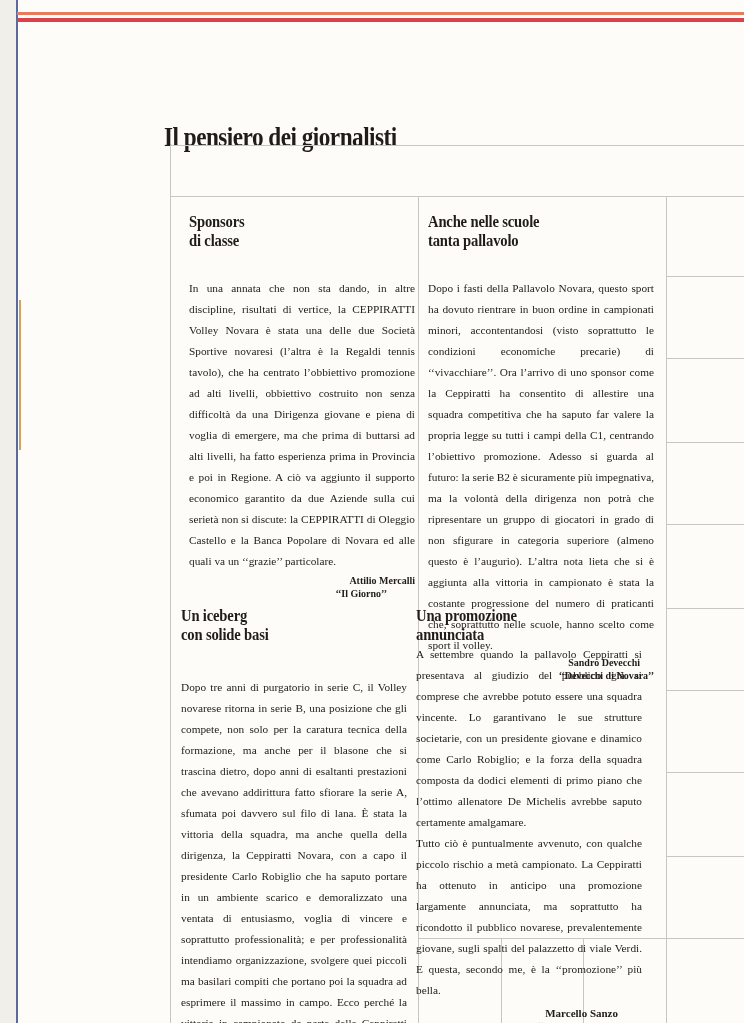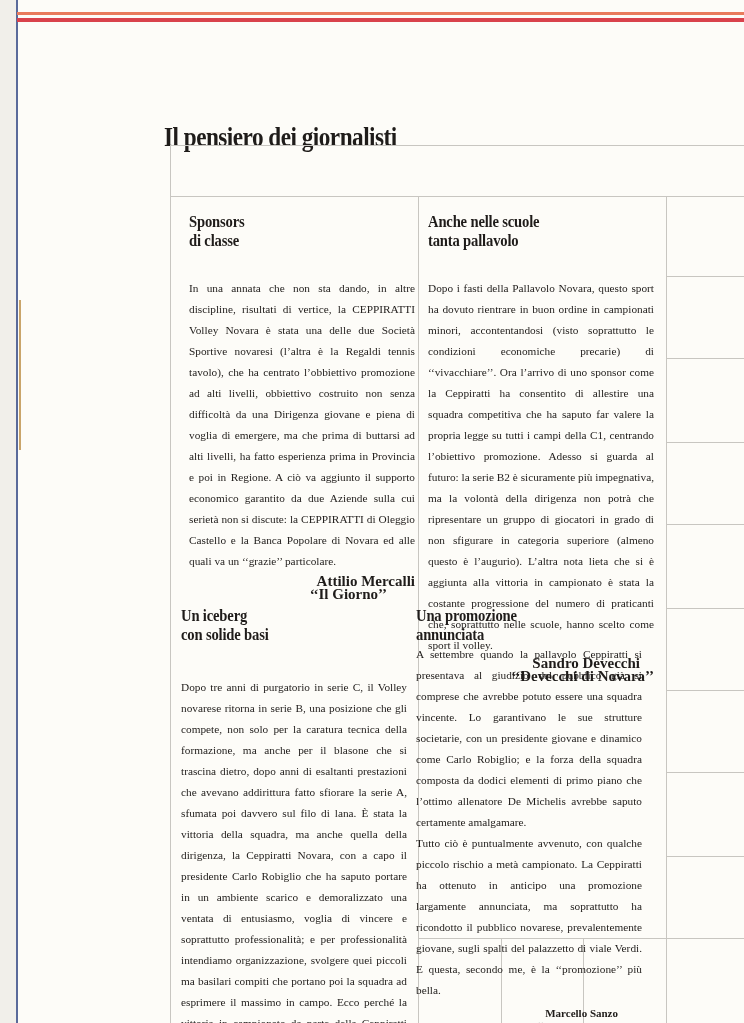--- a/index.html
+++ b/index.html
@@ -44,21 +44,21 @@
       margin: 0; font-size: 17px; line-height: 19px; font-weight: bold;
       transform: scaleX(0.86); transform-origin: left top;
       letter-spacing: -0.2px;
     }
     .article .body {
       font-size: 11.3px; line-height: 21px; text-align: justify;
       hyphens: manual;
     }
     .article .body p { margin: 0; }
     .article .sig {
-      text-align: right; font-size: 15px; line-height: 12.5px;
+      text-align: right; font-size: 10px; line-height: 12.5px;
       font-weight: bold; margin-top: 3px;
     }
   </style>
 </head>
 <body>
 
 <div class="page-edge"></div>
 <div class="page-edge-line"></div>
 <div class="binding-mark"></div>
 <div class="stripe-top"></div>

